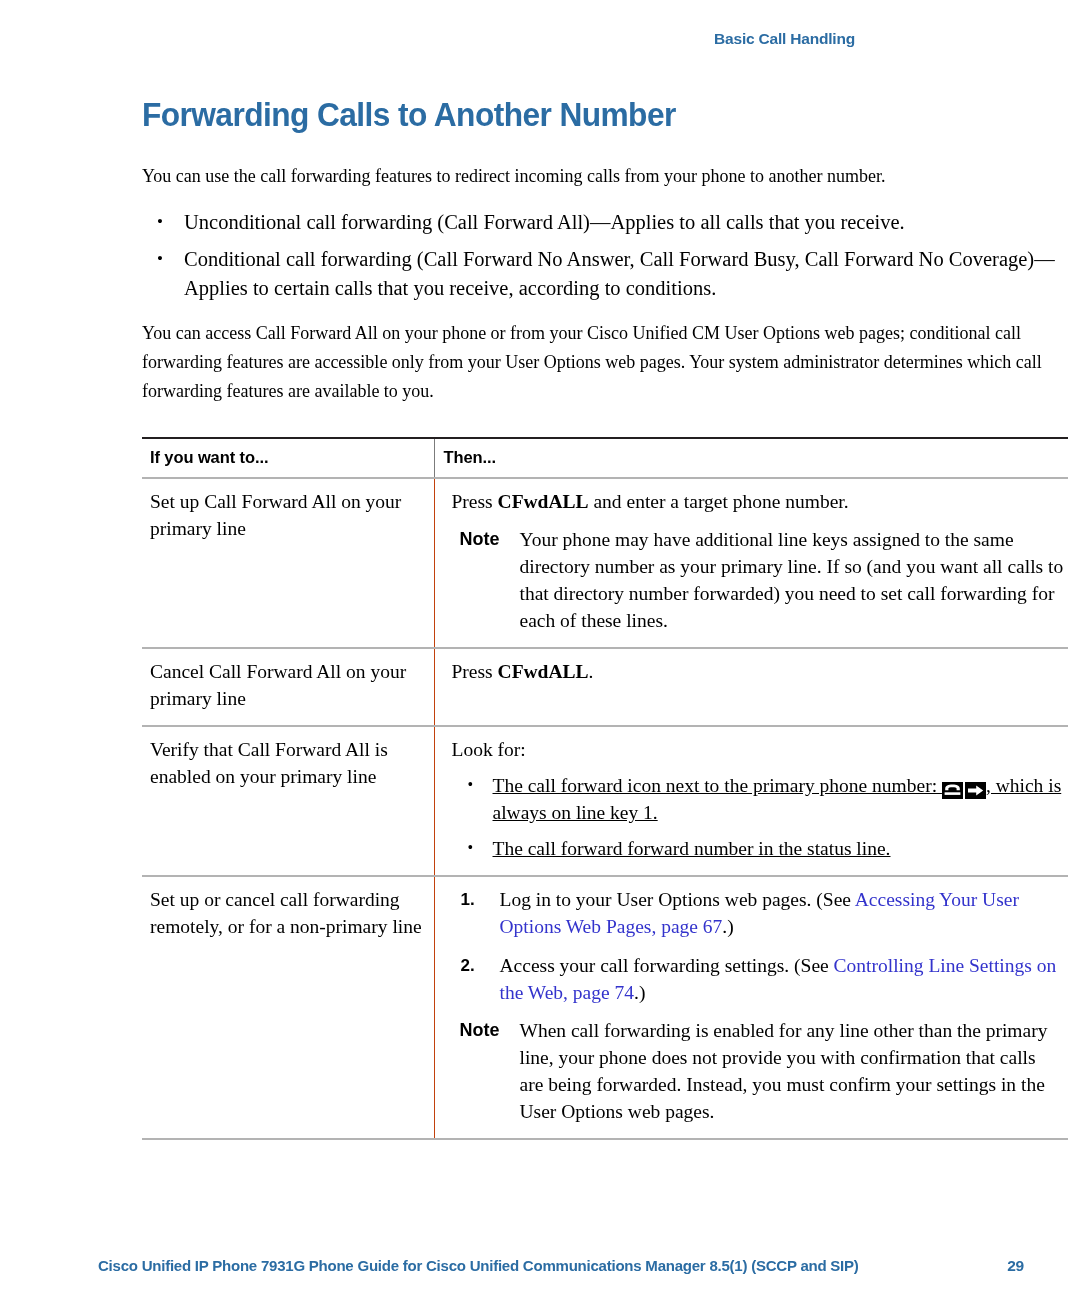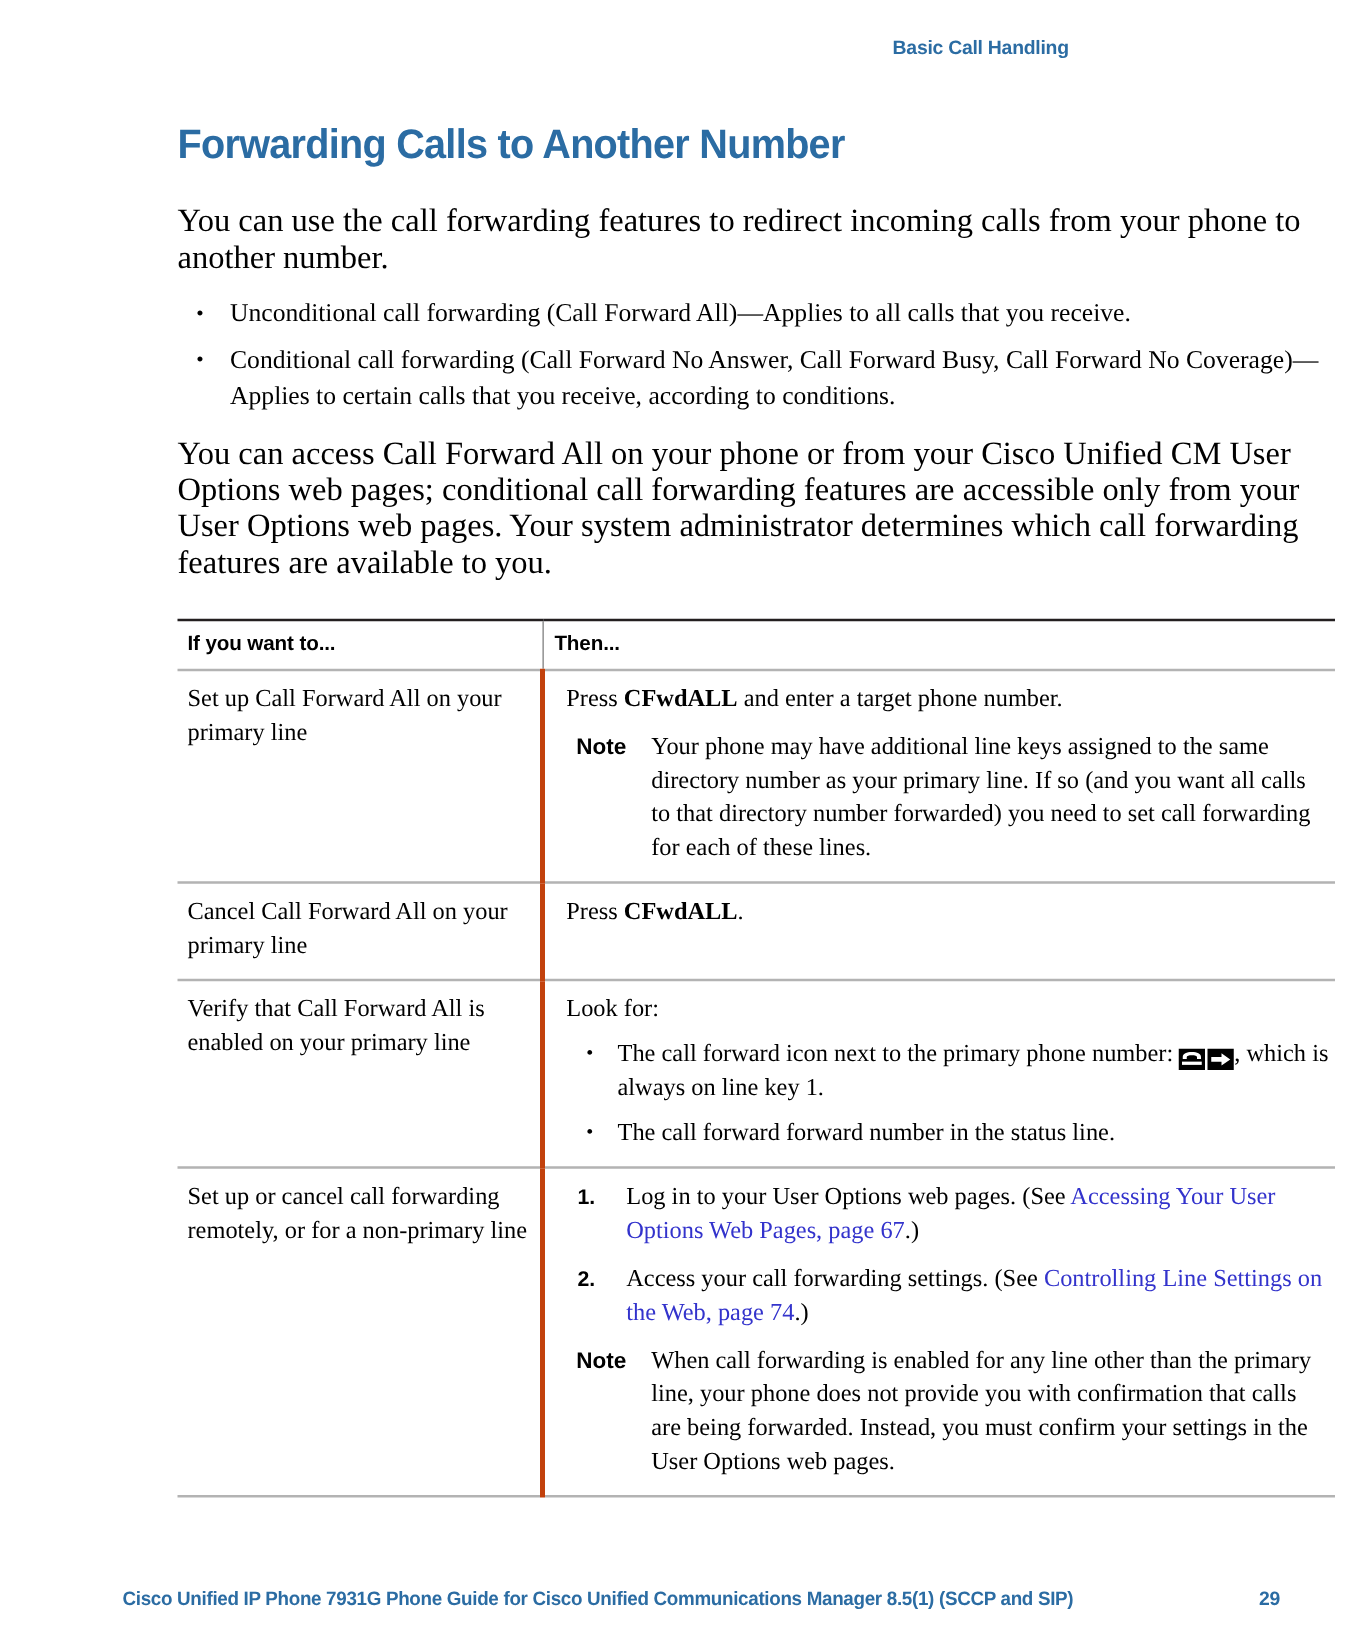--- a/index.html
+++ b/index.html
@@ -50,21 +50,21 @@
     font-size: 33px;
     line-height: 38px;
     letter-spacing: -0.6px;
     color: #2B6CA3;
     margin: 0 0 28px 0;
     transform: scaleX(0.96);
     transform-origin: left center;
   }
 
   p.body-para {
-    font-size: 26px;
+    font-size: 18px;
     line-height: 29px;
     margin: 0 0 17px 0;
   }
   p.body-para.tight {
     margin-bottom: 15px;
   }
 
   ul.bullets {
     list-style: none;
     margin: 0 0 16px 0;
@@ -116,21 +116,21 @@
     vertical-align: top;
     font-size: 19.5px;
     line-height: 27px;
     padding: 9px 10px 13px 8px;
     border-bottom: 2px solid #b3b3b3;
   }
   table.doc-table tbody tr:last-child td {
     border-bottom: 2px solid #b3b3b3;
   }
   table.doc-table tbody td.col-then {
-    border-left: 4px solid #c2410c;
+    border-left: 1px solid #c2410c;
     padding-left: 17px;
     padding-right: 4px;
   }
 
   .bold-inline {
     font-weight: bold;
   }
 
   
   .note-block {
@@ -158,20 +158,21 @@
     list-style: none;
     margin: 9px 0 0 0;
     padding: 0;
   }
   ul.cell-bullets li {
     position: relative;
     padding-left: 41px;
     margin-bottom: 9px;
     font-size: 19.5px;
     line-height: 27px;
+    text-decoration: underline;
   }
   ul.cell-bullets li:last-child { margin-bottom: 0; }
   ul.cell-bullets li::before {
     content: "•";
     position: absolute;
     left: 16px;
     top: -1px;
     font-size: 16px;
   }
 
@@ -224,21 +225,21 @@
     margin-left: 2px;
   }
   .cf-box svg {
     display: block;
   }
 
   
   .footer {
     position: absolute;
     left: 98px;
-    bottom: 22px;
+    bottom: 36px;
     width: 926px;
     display: flex;
     align-items: baseline;
     justify-content: space-between;
     font-family: "Liberation Sans", sans-serif;
     font-weight: bold;
     font-size: 15.5px;
     letter-spacing: -0.25px;
     color: #2B6CA3;
   }

